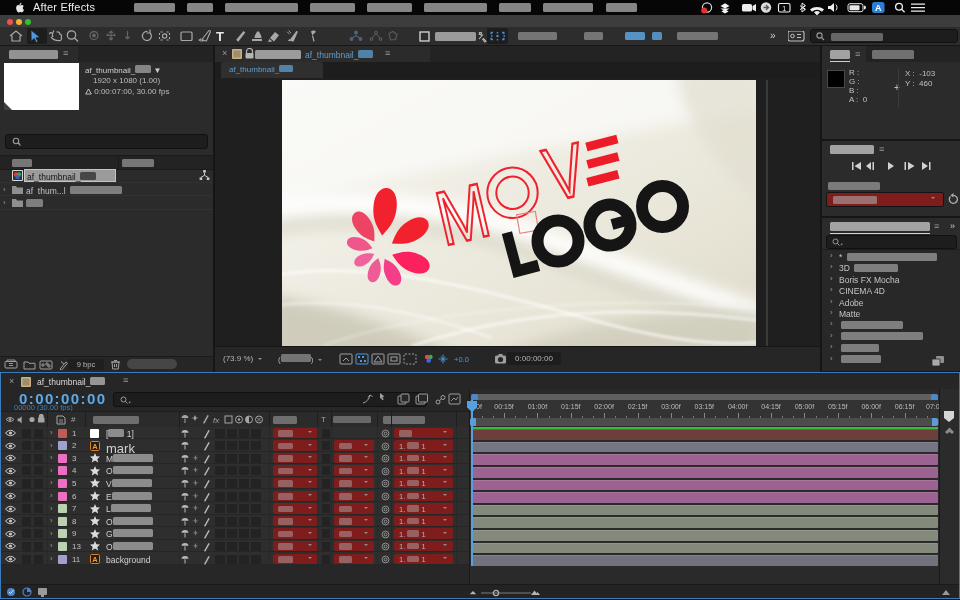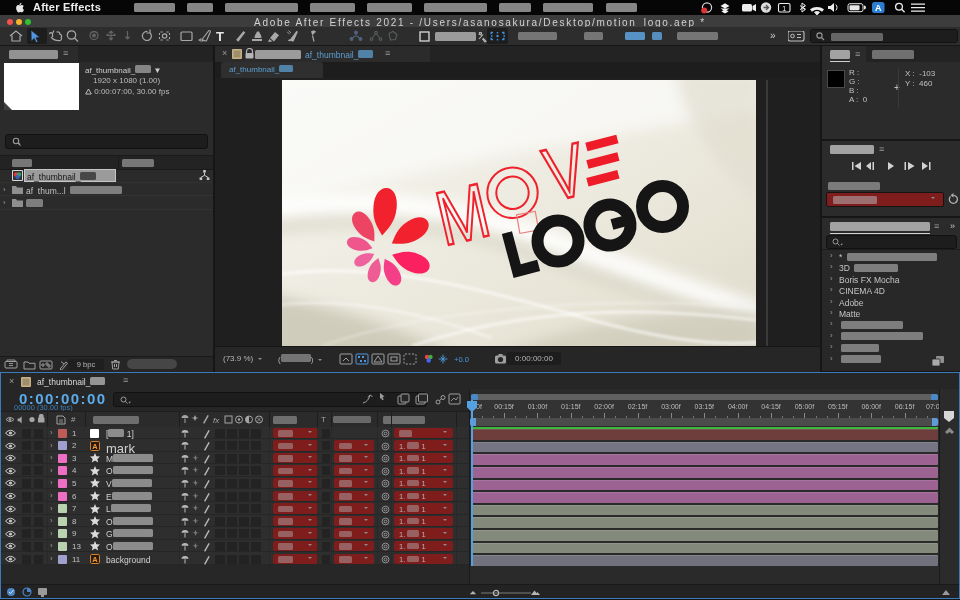--- a/index.html
+++ b/index.html
@@ -8,21 +8,21 @@
 .wl{background:#1d1d1d;border:1px solid #111;border-radius:3px}
 .dd{background:#7f1d1d;border-radius:2px;color:#b5b5b5}
 svg{display:block}
 </style></head><body>
 
 <div class="a" style="left:0;top:0;width:960px;height:15px;background:#060606">
  <svg class="a" style="left:14px;top:1.5px" width="11" height="12" viewBox="0 0 24 28">
       <path fill="#e6e6e6" d="M16.5 2c.2 1.4-.4 2.8-1.2 3.8-.9 1.1-2.3 1.9-3.7 1.8-.2-1.3.5-2.7 1.3-3.6C13.8 2.9 15.3 2.1 16.5 2z"></path>
       <path fill="#e6e6e6" d="M21.9 9.3c-1.5-1.9-3.6-2.1-4.3-2.2-1.8-.2-3.3 1-4.2 1-.9 0-2.2-1-3.7-1-1.9 0-3.7 1.1-4.7 2.9-2 3.5-.5 8.7 1.4 11.5 1 1.4 2.1 2.9 3.6 2.9 1.4-.1 2-.9 3.7-.9 1.7 0 2.2.9 3.7.9 1.5 0 2.5-1.4 3.5-2.8.7-1 1.2-2.1 1.6-3.3-3.3-1.3-3.9-6.1-.6-9z"></path>
     </svg>
- <span class="a" style="left:33px;top:1px;font-size:11px;font-weight:bold;color:#ededed;letter-spacing:.2px">After Effects</span>
+ <span class="a" style="left:33px;top:1px;font-size:11px;font-weight:normal;color:#ededed;letter-spacing:.2px">After Effects</span>
  <b class="jp a" style="left:134px;top:3px;width:41px;height:9px;background:rgba(225,225,225,.58)"></b>
  <b class="jp a" style="left:187px;top:3px;width:26px;height:9px;background:rgba(225,225,225,.58)"></b>
  <b class="jp a" style="left:225px;top:3px;width:73px;height:9px;background:rgba(225,225,225,.58)"></b>
  <b class="jp a" style="left:310px;top:3px;width:45px;height:9px;background:rgba(225,225,225,.58)"></b>
  <b class="jp a" style="left:367px;top:3px;width:45px;height:9px;background:rgba(225,225,225,.58)"></b>
  <b class="jp a" style="left:424px;top:3px;width:63px;height:9px;background:rgba(225,225,225,.58)"></b>
  <b class="jp a" style="left:499px;top:3px;width:32px;height:9px;background:rgba(225,225,225,.58)"></b>
  <b class="jp a" style="left:543px;top:3px;width:50px;height:9px;background:rgba(225,225,225,.58)"></b>
  <b class="jp a" style="left:606px;top:3px;width:31px;height:9px;background:rgba(225,225,225,.58)"></b>
  <svg class="a" style="left:698px;top:0" width="262" height="15" viewBox="0 0 262 15">
@@ -59,21 +59,20 @@
   <g stroke="#ededed" stroke-width="1.2">
         <path d="M213 4.2h14M213 7.7h14M213 11.2h14"></path>
       </g>
  </svg>
 </div>
 
 <div class="a" style="left:0;top:15px;width:960px;height:12px;background:#3d3d3d;border-bottom:1px solid #2a2a2a">
  <i class="a" style="left:7px;top:4px;width:6px;height:6px;border-radius:50%;background:#f4504c"></i>
  <i class="a" style="left:16px;top:4px;width:6px;height:6px;border-radius:50%;background:#f5b32f"></i>
  <i class="a" style="left:25px;top:4px;width:6px;height:6px;border-radius:50%;background:#31c131"></i>
- <span class="a" style="left:0;top:2px;width:960px;text-align:center;font-size:10px;letter-spacing:1.7px;color:#d2d2d2">Adobe After Effects 2021 - /Users/asanosakura/Desktop/motion_logo.aep *</span>
 </div>
 
 <div class="a" style="left:0;top:27px;width:960px;height:18px;background:#2d2d2d;border-bottom:1px solid #161616">
  <div class="a" style="left:27px;top:1px;width:20px;height:16px;background:#1d1d1d;border-radius:2px"></div>
  <div class="a" style="left:487px;top:1px;width:21px;height:16px;background:#1d1d1d;border-radius:2px"></div>
  <svg class="a" style="left:0;top:0" width="510" height="18" viewBox="0 0 510 18">
   <g stroke="#a8a8a8" fill="none" stroke-width="1.2">
    <path d="M10 9l6-5 6 5M12 8.5V14h8V8.5"></path>
    <path d="M53 3.5c-1.5 2-2 4-1.2 6.5M51 6.5c-.8-1.5-2.6-1-2.4.8M55.5 5c2.3-.6 3.4.7 3.3 2.2 1.8.3 2.2 2 1.4 3.2 1 1.7-.3 3.4-2.2 3.3-2.8-.1-6.5-1.3-8-3.8" transform="translate(1,0)"></path>
    <circle cx="71.5" cy="8" r="4.2"></circle>

